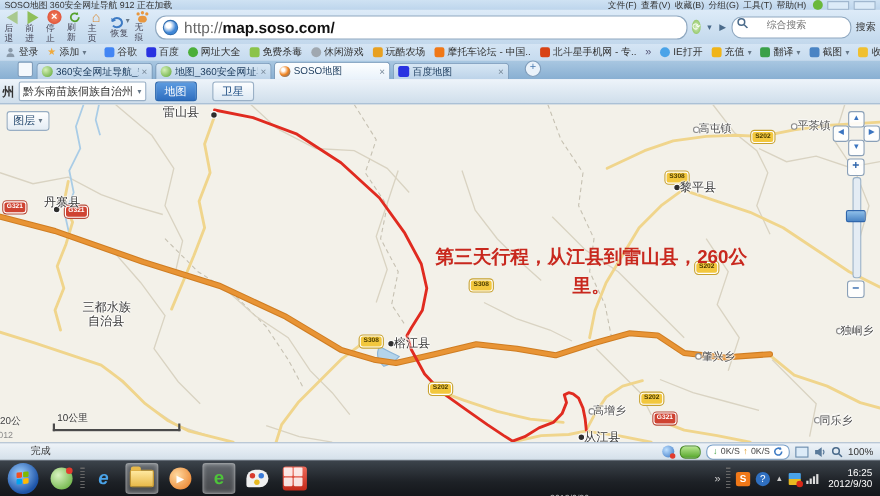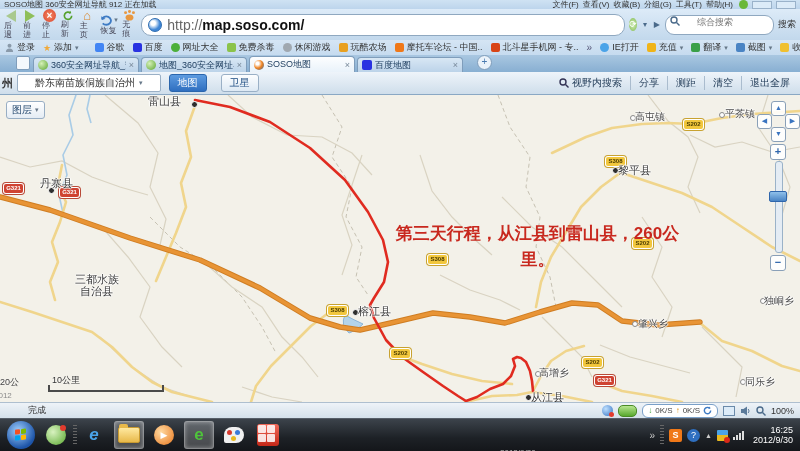--- a/index.html
+++ b/index.html
@@ -42,21 +42,21 @@
   .tlabel{flex:1;overflow:hidden;white-space:nowrap}
   .tclose{color:#789;font-size:9px;cursor:pointer}
   .tfav{width:10px;height:10px;border-radius:50%;flex:0 0 auto}
   .f360{background:radial-gradient(circle at 35% 35%,#d5f0b8,#5aa42e)}
   .fsoso{background:radial-gradient(circle at 35% 35%,#fff 15%,#f0821e 50%,#2d6cb0)}
   .fbaidu{background:#2932e1;border-radius:2px}
   .newtab{width:13px;height:13px;border-radius:50%;background:#eaf2fa;border:1px solid #7f9dbb;color:#4a7ab0;font-size:10px;line-height:12px;text-align:center;margin:0 0 2px 12px;cursor:pointer}
   
   .maptb{left:0;top:72px;width:800px;height:23px;background:linear-gradient(#eef4fa,#cfdeeb);border-bottom:1px solid #8aa8c4;display:flex;align-items:center;padding:0 2px;box-sizing:border-box;font-size:11px;color:#333}
   .regionpre{font-weight:bold;margin-right:4px}
-  .regsel{height:16px;background:#fff;border:1px solid #9ab0c6;border-radius:2px;display:flex;align-items:center;padding:0 17px;gap:4px;font-size:10px;cursor:pointer}
+  .regsel{height:16px;background:#fff;border:1px solid #9ab0c6;border-radius:2px;display:flex;align-items:center;padding:0 3px;gap:4px;font-size:10px;cursor:pointer}
   .btn-map{height:16px;margin-left:8px;padding:0 8px;background:linear-gradient(#5d9be0,#2f6fc0);border:1px solid #2b66ad;border-radius:3px;color:#fff;font-size:10px;display:flex;align-items:center;cursor:pointer}
   .btn-sat{height:16px;margin-left:14px;padding:0 8px;background:linear-gradient(#fdfeff,#dde9f4);border:1px solid #9ab0c6;border-radius:3px;color:#1a4a80;font-size:10px;display:flex;align-items:center;cursor:pointer}
   .tb-right{margin-left:auto;display:flex;align-items:center;height:16px}
   .tb-item{padding:0 8px;border-left:1px solid #aabcce;display:flex;align-items:center;gap:3px;font-size:10px;color:#223c58;cursor:pointer;white-space:nowrap}
   
   #map{left:0;top:95px;width:800px;height:307px;background:#f3f1e9;overflow:hidden}
   .mlabel{position:absolute;font-size:11px;color:#3b3b3b;white-space:nowrap;text-shadow:1px 0 1px #fff,-1px 0 1px #fff,0 1px 1px #fff,0 -1px 1px #fff}
   .mtown{font-size:10px;color:#4a4a4a}
   .shield{position:absolute;width:19px;height:9px;border-radius:2px;font-size:6px;text-align:center;line-height:9px;font-weight:bold}
   .sh-g{background:#cf4332;color:#fff;box-shadow:0 0 0 1px #fff,0 0 0 2px #b84a38}
@@ -296,33 +296,20 @@
   </div>
 
   <div class="ab maptb">
     <span class="regionpre">州</span>
     <span class="regsel">
       <span>黔东南苗族侗族自治州</span>
       <span class="dd">▾</span>
     </span>
     <span class="btn-map">地图</span>
     <span class="btn-sat">卫星</span>
-    <span class="tb-right">
-      <span class="tb-item" style="border-left:none">
-        <svg width="10" height="10" viewBox="0 0 10 10">
-            <circle cx="4" cy="4" r="3" fill="none" stroke="#335" stroke-width="1.4"></circle>
-            <line x1="6.5" y1="6.5" x2="9.5" y2="9.5" stroke="#335" stroke-width="1.4"></line>
-          </svg>
-        <span>视野内搜索</span>
-      </span>
-      <span class="tb-item">分享</span>
-      <span class="tb-item">测距</span>
-      <span class="tb-item">清空</span>
-      <span class="tb-item">退出全屏</span>
-    </span>
   </div>
 
   <div class="ab" id="map">
     <svg width="800" height="307" viewBox="0 0 800 307">
 
       <g stroke="#c6c1b2" stroke-width="1" stroke-dasharray="4 3" fill="none">
         <polyline points="322,0 342,32 332,62 352,92 346,122 362,152 356,182 368,200"></polyline>
         <polyline points="498,0 510,32 530,62 526,92 540,122 536,152 550,182 556,212"></polyline>
         <polyline points="150,122 180,152 212,172 242,202 262,232 276,258"></polyline>
       </g>

